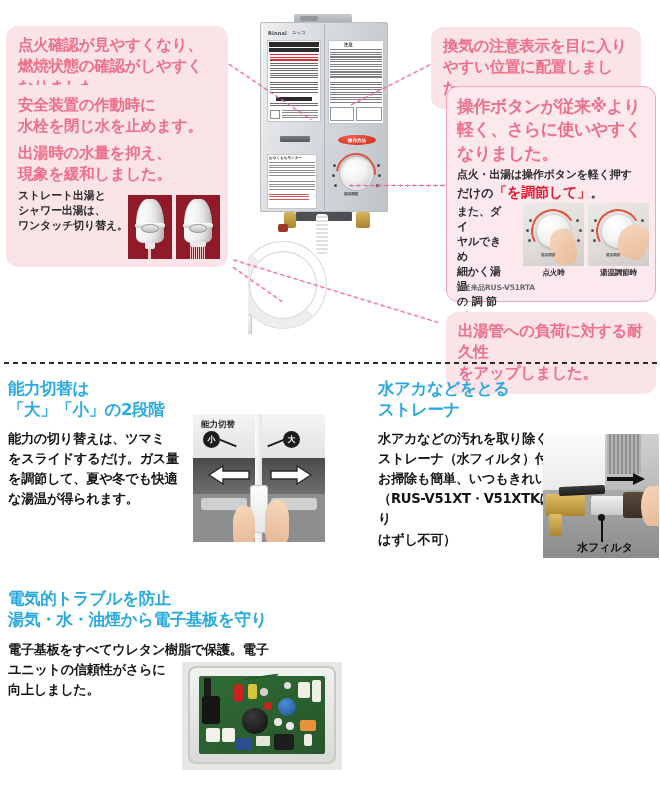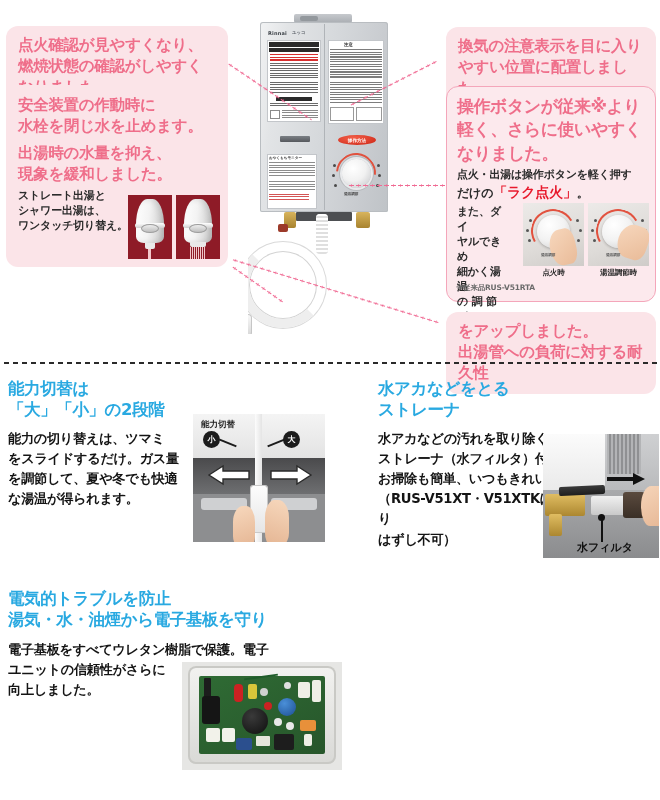--- a/index.html
+++ b/index.html
@@ -330,33 +330,33 @@
     <div style="position:absolute; left:20px; top:54px; width:3px; height:10px; background:#f3c8cb;"></div>
   </div>
   <div class="sh-frame" style="left:176px; top:195px; width:44px; height:64px;">
     <div class="sh-head" style="left:8px; top:4px; width:28px; height:44px;"></div>
     <div class="sh-ring" style="left:7px; top:28px; width:30px; height:5px;"></div>
     <div class="sh-oval" style="left:13px; top:29px; width:18px; height:9px;"></div>
     <div class="sh-nozzle" style="left:14px; top:47px; width:16px; height:5px;"></div>
     <div class="sh-spray" style="left:14px; top:52px; width:16px; height:12px;"></div>
   </div>
 
-  <div class="bubble abs" style="left:446px; top:27px; width:210px;">
+  <div class="bubble abs" style="left:431px; top:27px; width:210px;">
     <div class="big">換気の注意表示を目に入り</div>
     <div class="big">やすい位置に配置しました。</div>
   </div>
 
   <div class="bubble outlined abs" style="left:446px; top:86px; width:210px; height:216px; padding:8px 10px;">
     <div class="xbig">操作ボタンが従来※より</div>
     <div class="xbig">軽く、さらに使いやすく</div>
     <div class="xbig">なりました。</div>
     <div style="height:3px;"></div>
     <div class="small">点火・出湯は操作ボタンを軽く押す</div>
     <div class="small" style="font-size:12px;">
-      <span>だけの</span><span class="redword" style="font-size:14px;">「ラク点火」</span><span>。</span>
+      <span>だけの</span><span class="redword" style="font-size:14px;">「を調節して」</span><span>。</span>
     </div>
 
     <div style="position:absolute; left:10px; top:118px; width:52px;">
       <div class="small">また、ダイ</div>
       <div class="small">ヤルできめ</div>
       <div class="small">細かく湯温</div>
       <div class="small">の 調 節 が</div>
       <div class="small">可能。</div>
     </div>
     <div class="tiny" style="position:absolute; left:9px; top:196px;">※従来品RUS-V51RTA</div>
@@ -384,22 +384,22 @@
     <div class="dial-dot" style="left:5px; top:36px;"></div>
     <div class="dial-dot" style="left:53px; top:16px;"></div>
     <div class="dial-dot" style="left:56px; top:26px;"></div>
     <div class="dial-dot" style="left:54px; top:36px;"></div>
     <div class="hand" style="left:30px; top:22px; width:30px; height:34px; transform:rotate(18deg);"></div>
     <div style="position:absolute; left:18px; top:50px; font-size:3.6px; font-weight:700; color:#555;">湯温調節</div>
   </div>
   <div class="photo-cap" style="left:588px; top:268px; width:61px;">湯温調節時</div>
 
   <div class="bubble abs" style="left:446px; top:312px; width:210px;">
+    <div class="big">出湯管への負荷に対する耐久性</div>
     <div class="big">をアップしました。</div>
-    <div class="big">出湯管への負荷に対する耐久性</div>
   </div>
 
   <div class="divider" style="top:361px;"></div>
 
   <div class="abs" style="left:8px; top:378px; width:320px;">
     <div class="sec-head">能力切替は</div>
     <div class="sec-head">「大」「小」の2段階</div>
     <div style="height:9px;"></div>
     <div style="width:196px;">
       <div class="sec-body">能力の切り替えは、ツマミ</div>

